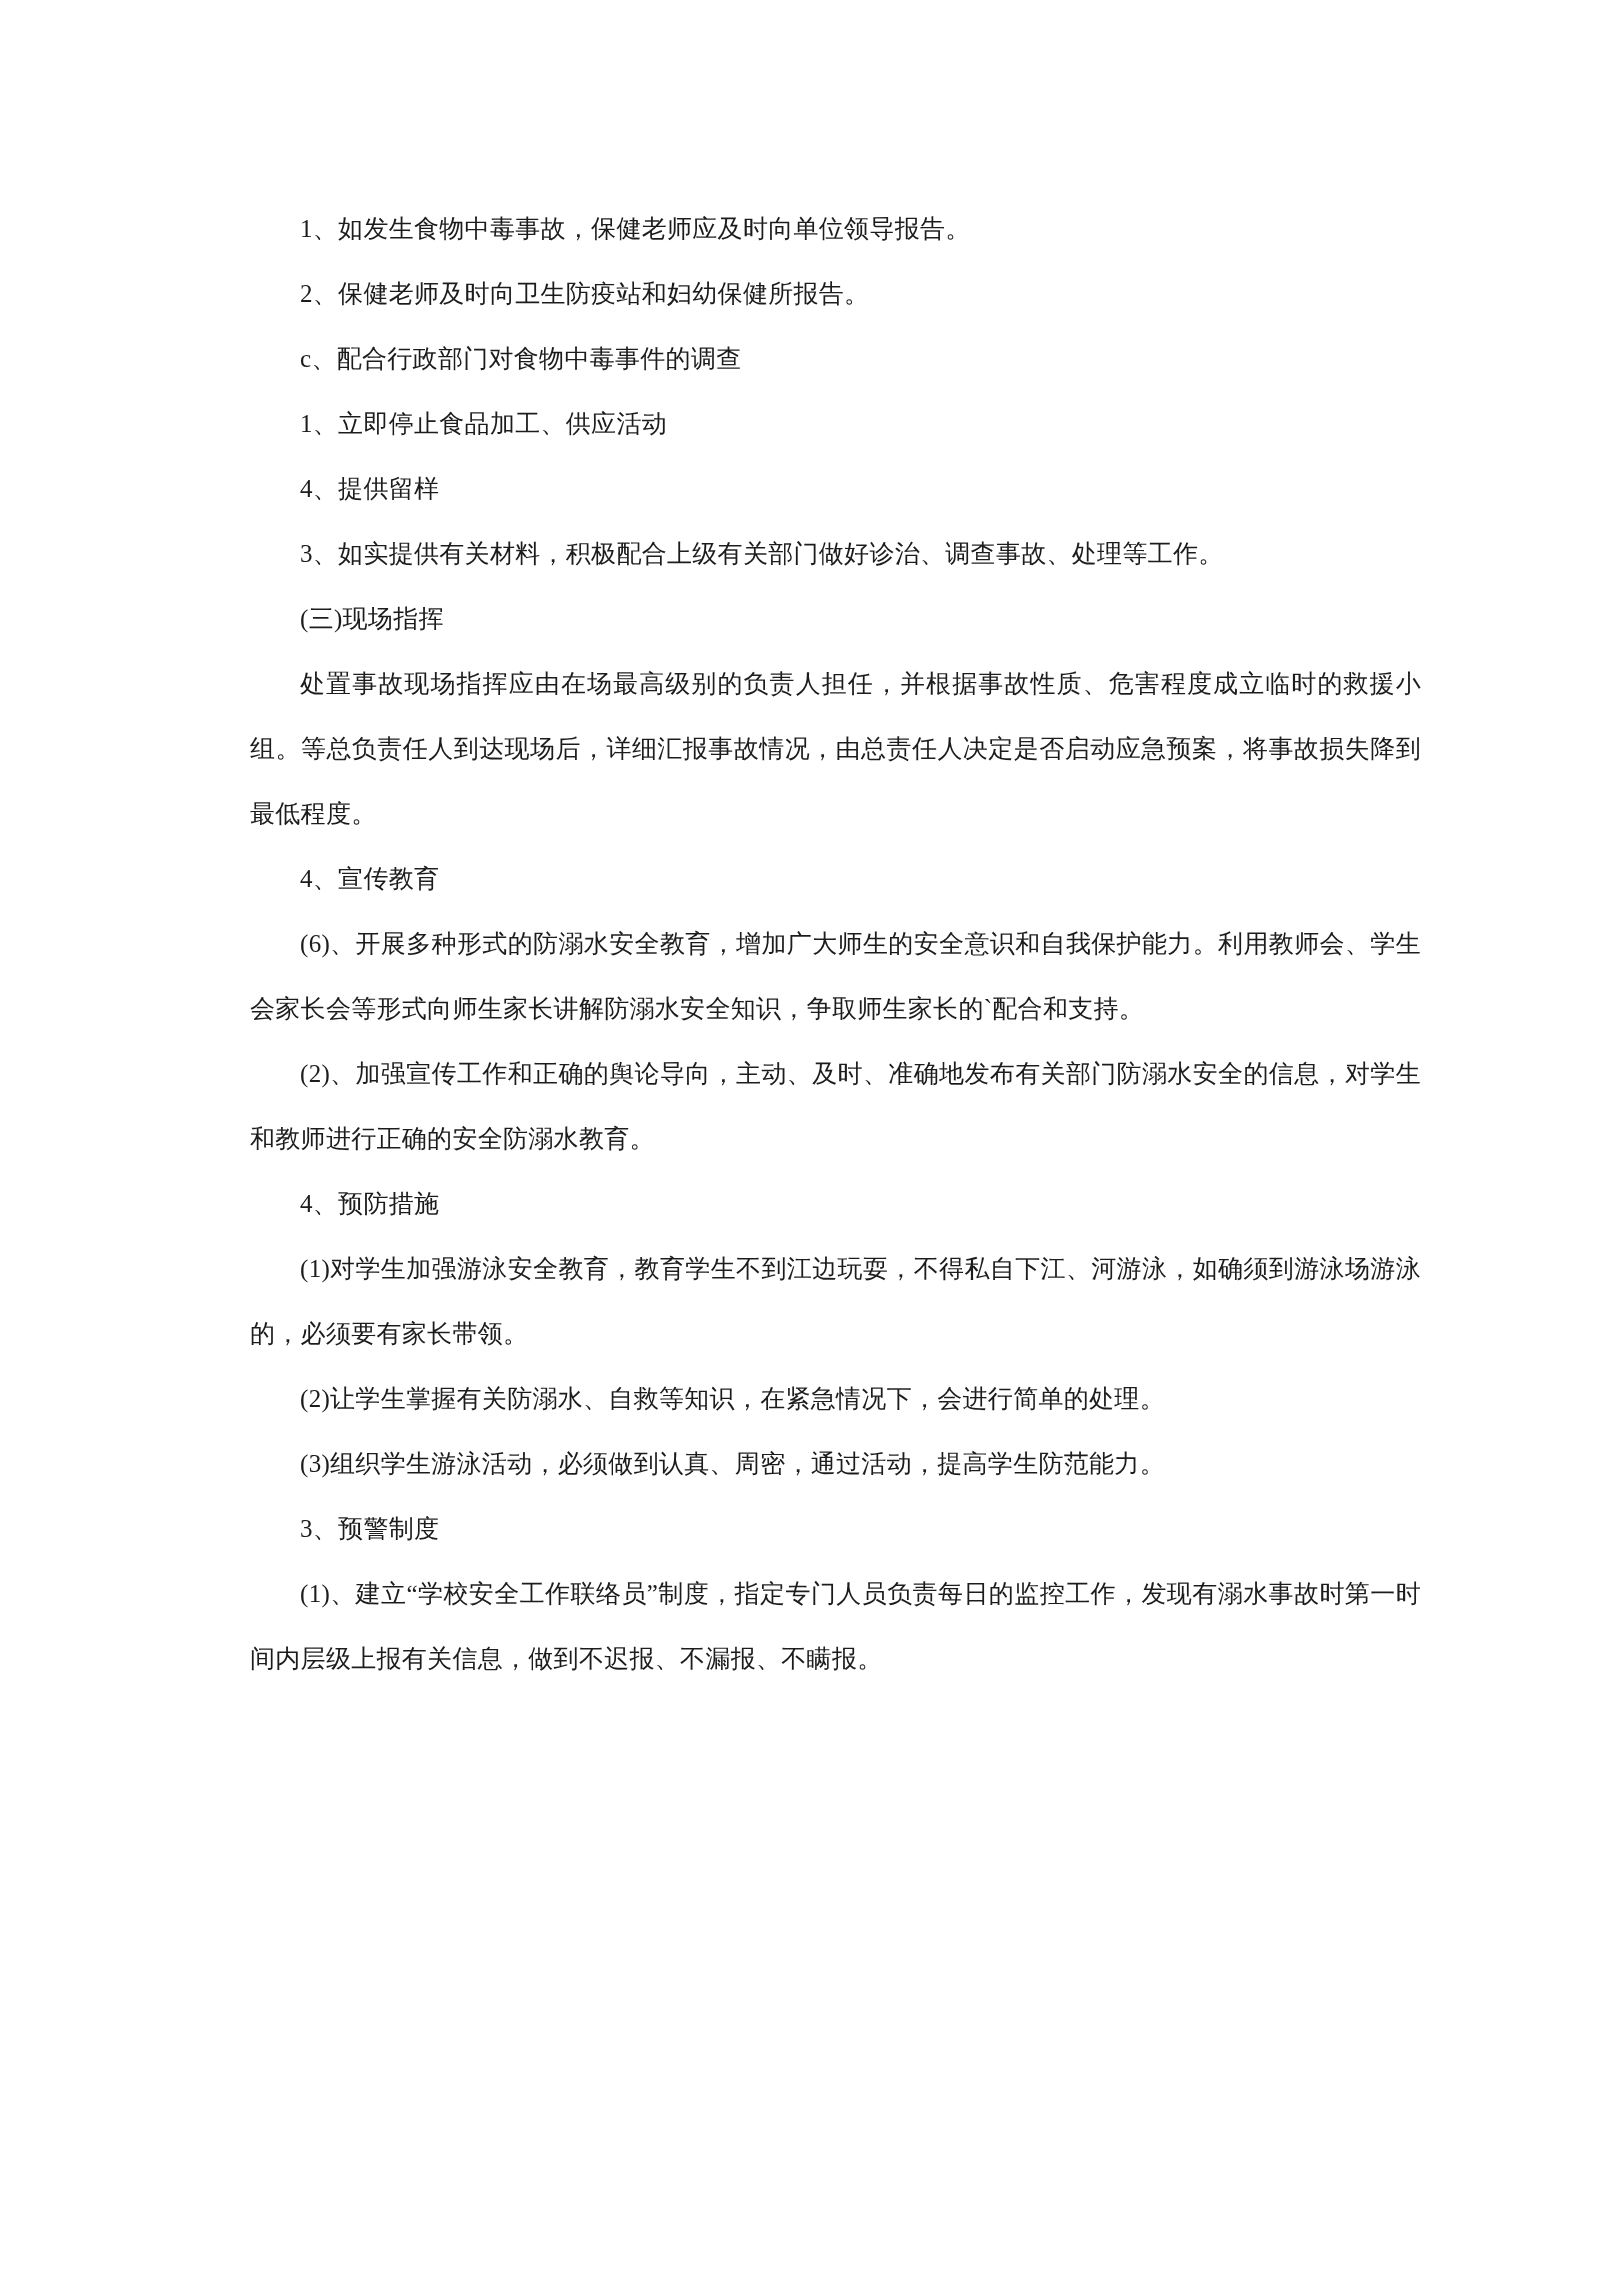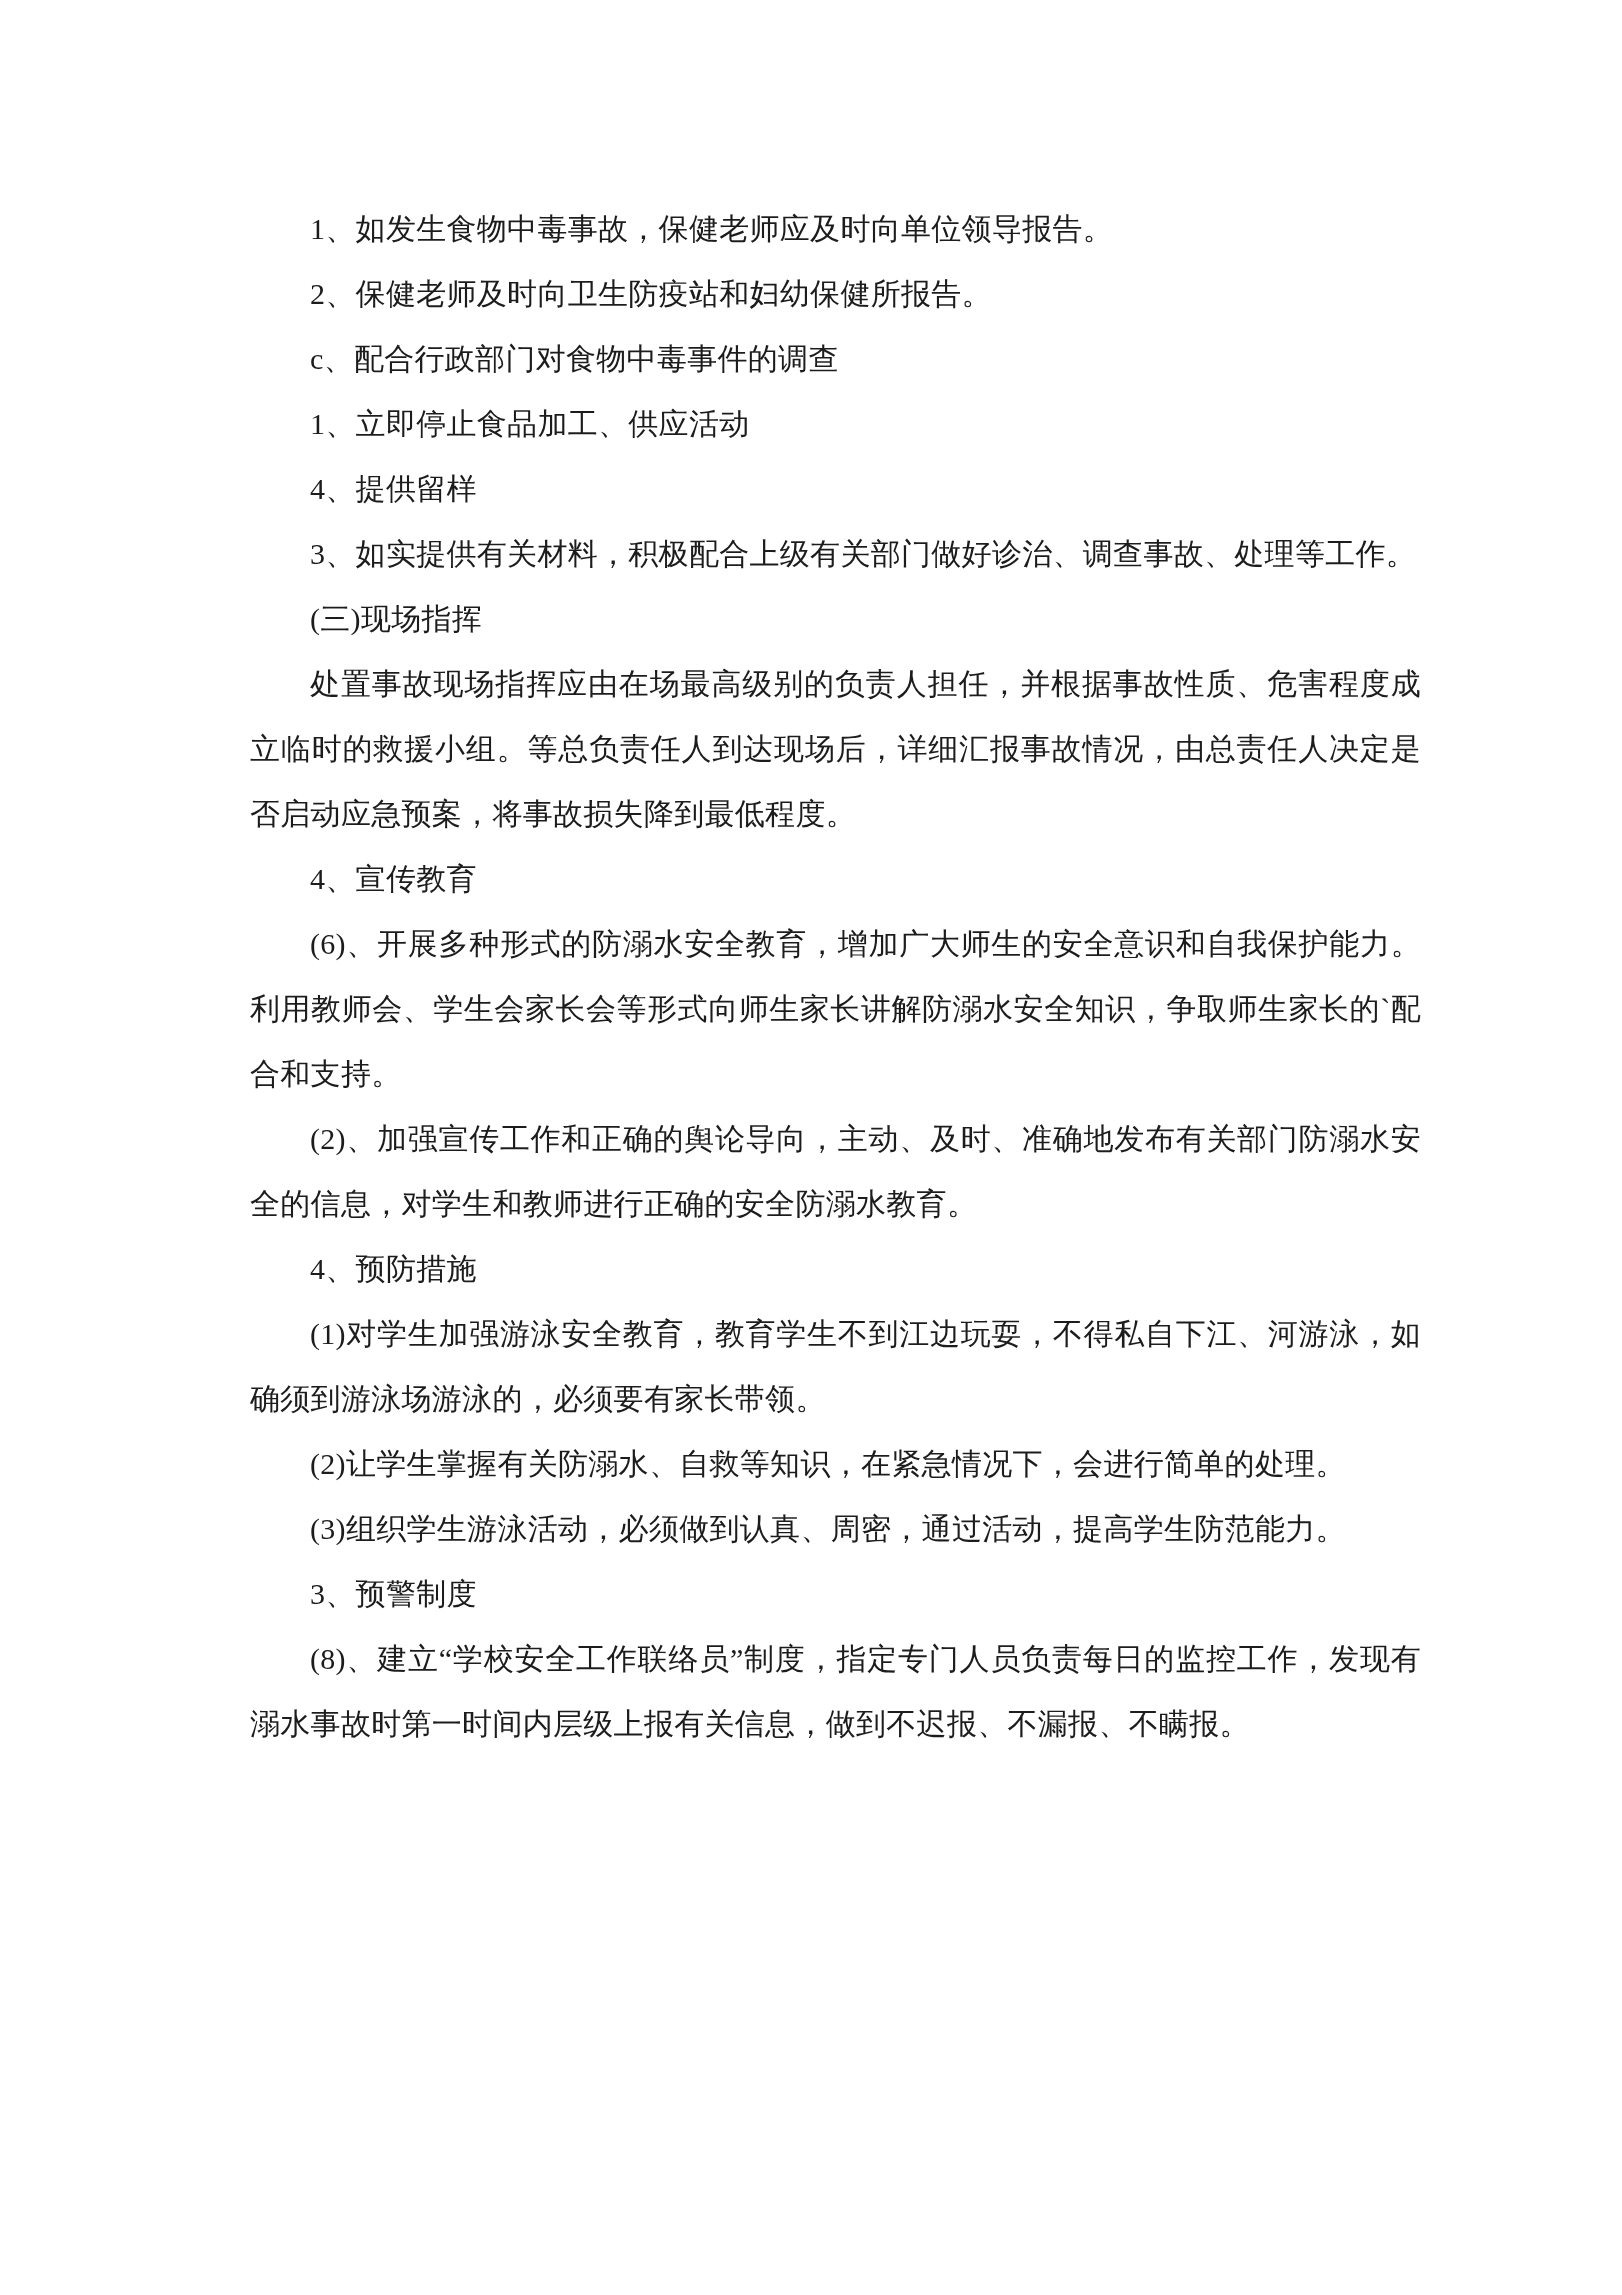--- a/index.html
+++ b/index.html
@@ -20,21 +20,21 @@
     background: #ffffff;
     padding: 196px 202px 131px 250px;
   }
   .doc {
     width: 100%;
   }
   .doc p {
     margin: 0;
     padding: 0;
     font-family: "Liberation Serif", "DejaVu Serif", serif;
-    font-size: 30px;
+    font-size: 25px;
     line-height: 65px;
     color: #1c1c1c;
     text-indent: 2em;
     text-align: justify;
     letter-spacing: 0.3px;
     word-break: break-all;
   }
 </style>
 </head>
 <body>
@@ -50,16 +50,16 @@
     <p>(三)现场指挥</p>
     <p>处置事故现场指挥应由在场最高级别的负责人担任，并根据事故性质、危害程度成立临时的救援小组。等总负责任人到达现场后，详细汇报事故情况，由总责任人决定是否启动应急预案，将事故损失降到最低程度。</p>
     <p>4、宣传教育</p>
     <p>(6)、开展多种形式的防溺水安全教育，增加广大师生的安全意识和自我保护能力。利用教师会、学生会家长会等形式向师生家长讲解防溺水安全知识，争取师生家长的`配合和支持。</p>
     <p>(2)、加强宣传工作和正确的舆论导向，主动、及时、准确地发布有关部门防溺水安全的信息，对学生和教师进行正确的安全防溺水教育。</p>
     <p>4、预防措施</p>
     <p>(1)对学生加强游泳安全教育，教育学生不到江边玩耍，不得私自下江、河游泳，如确须到游泳场游泳的，必须要有家长带领。</p>
     <p>(2)让学生掌握有关防溺水、自救等知识，在紧急情况下，会进行简单的处理。</p>
     <p>(3)组织学生游泳活动，必须做到认真、周密，通过活动，提高学生防范能力。</p>
     <p>3、预警制度</p>
-    <p>(8)、建立“学校安全工作联络员”制度，指定专门人员负责每日的监控工作，发现有溺水事故时第一时间内层级上报有关信息，做到不迟报、不漏报、不瞒报。</p>
+    <p>(1)、建立“学校安全工作联络员”制度，指定专门人员负责每日的监控工作，发现有溺水事故时第一时间内层级上报有关信息，做到不迟报、不漏报、不瞒报。</p>
   </div>
 </div>
 
 
 </body></html>

